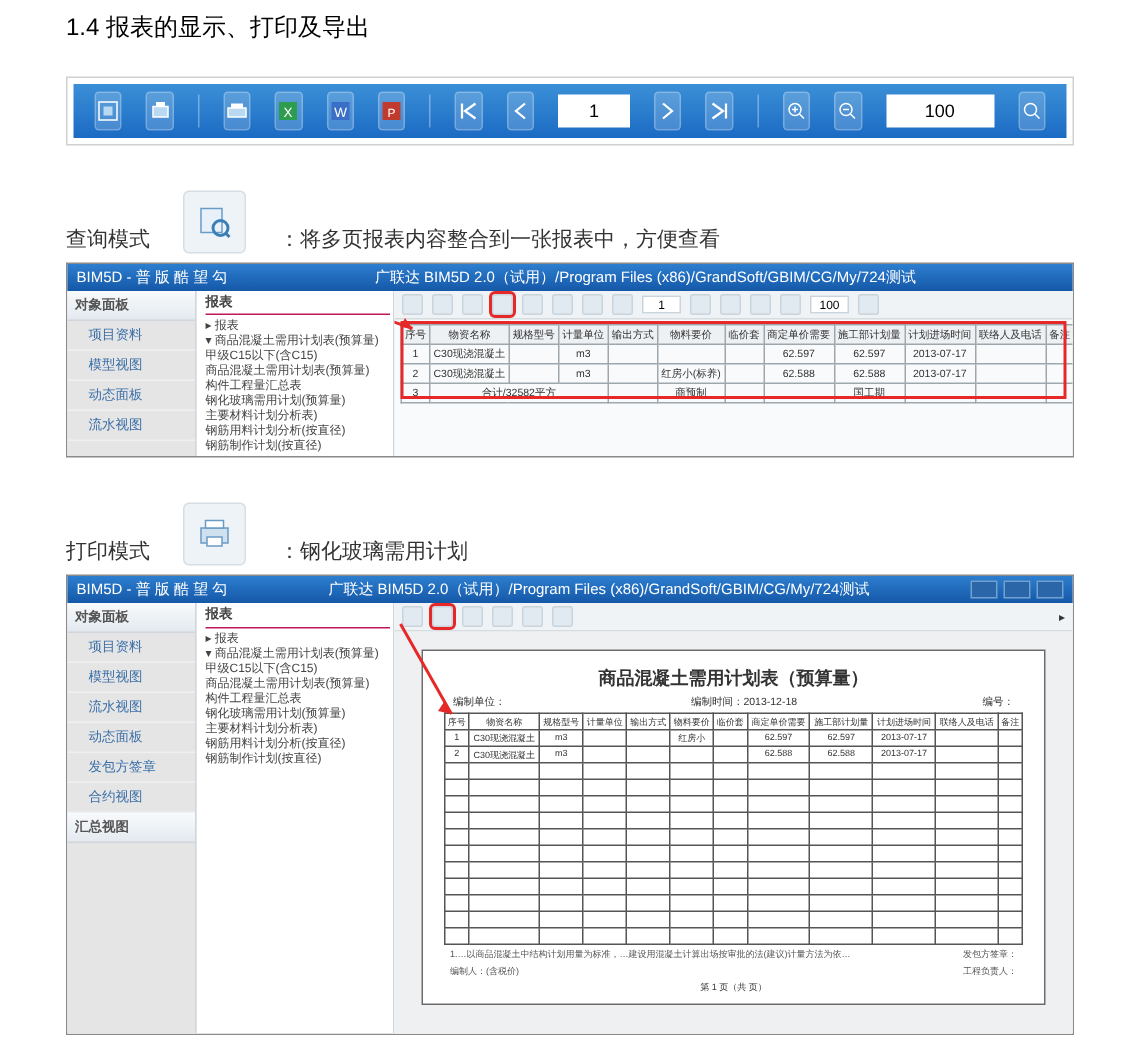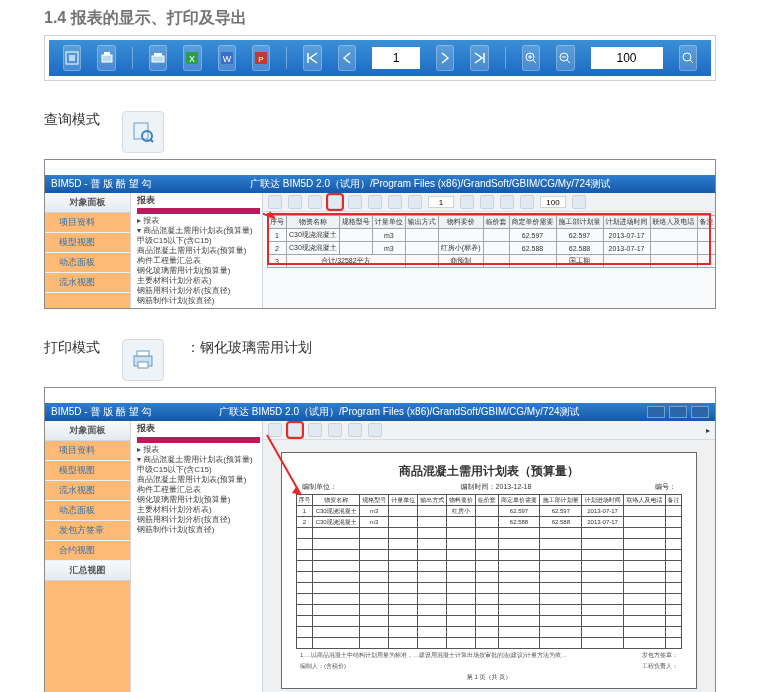--- a/index.html
+++ b/index.html
@@ -1,37 +1,37 @@
 <!DOCTYPE html>
 <html><head>
 <meta charset="utf-8">
 <style>
 * { box-sizing: border-box; margin: 0; padding: 0; }
 body { width: 760px; background: #fff; font-family: "Microsoft YaHei", Arial, sans-serif; font-size: 12px; color: #333; }
 .container { padding: 8px 44px 20px 44px; }
-.heading { font-size: 16px; font-weight: bold; color: #737373; margin-bottom: 6px; }
+.heading { font-size: 16px; font-weight: normal; color: #000000; margin-bottom: 22px; }
 .tb-outer { background: #fff; border: 1px solid #d0d0d0; padding: 4px; margin-bottom: 30px; }
 .tb-bar { background: linear-gradient(#3b8fd6, #1b6bc4); display: flex; align-items: center; gap: 16px; padding: 5px 14px; }
 .tb-btn { width: 26px; height: 26px; background: rgba(255,255,255,0.18); border: 1px solid rgba(255,255,255,0.25); border-radius: 3px; display: flex; align-items: center; justify-content: center; }
 .tb-sep { width: 1px; height: 22px; background: rgba(255,255,255,0.35); }
 .tb-input { background: #fff; border: none; height: 22px; font-size: 12px; text-align: center; }
 .tb-page { width: 48px; }
 .tb-zoom { width: 72px; }
-.caption-row { display: flex; align-items: flex-start; gap: 22px; font-size: 14px; margin-bottom: 6px; }
+.caption-row { display: flex; align-items: flex-end; gap: 22px; font-size: 14px; margin-bottom: 6px; }
 .bigicon { width: 42px; height: 42px; background: #eef3f7; border: 1px solid #d6dde3; border-radius: 4px; display: flex; align-items: center; justify-content: center; }
 .app { border: 1px solid #8a8a8a; margin-bottom: 30px; }
-.app-title { background: linear-gradient(#2d7ecf, #1558a8); color: #fff; font-size: 10px; padding: 2px 6px; display: flex; align-items: center; justify-content: space-between; margin-top: 15px; }
+.app-title { background: linear-gradient(#2d7ecf, #1558a8); color: #fff; font-size: 10px; padding: 2px 6px; display: flex; align-items: center; justify-content: space-between; }
 .app-title .wbtns { display: flex; gap: 4px; }
 .wbtn { width: 18px; height: 12px; background: #2a66a8; border: 1px solid #6fa2d2; }
 .app-body { display: flex; background: #fff; }
-.sidebar { width: 86px; background: #fdba74; border-right: 1px solid #d0d6dc; text-align: center; }
+.sidebar { width: 86px; background: #e5e5e5; border-right: 1px solid #d0d6dc; }
 .sb-h { background: linear-gradient(#f8fafc, #e3eaef); font-size: 9px; padding: 3px 5px; border-bottom: 1px solid #d0d6dc; font-weight: bold; color: #555; }
 .sb-item { font-size: 9px; padding: 3px 5px 3px 14px; color: #3b6fa8; display: flex; align-items: center; gap: 3px; border-bottom: 1px solid #eef1f4; font-family: Liberation Mono, monospace; }
 .tree { width: 132px; border-right: 1px solid #d0d6dc; font-size: 8px; line-height: 1.25; padding: 2px 2px 2px 6px; color: #444; }
-.tree-h { font-size: 9px; font-weight: bold; padding-bottom: 2px; border-bottom: 6px solid #be185d; margin-bottom: 2px; }
+.tree-h { font-size: 9px; font-weight: bold; padding-bottom: 2px; border-bottom: 1px solid #be185d; margin-bottom: 2px; }
 .content { flex: 1; background: #f9fafb; position: relative; overflow: hidden; }
 .innerbar { background: #f0f3f6; border-bottom: 1px solid #d6dbde; display: flex; align-items: center; gap: 6px; padding: 2px 5px; font-size: 8px; }
 .smicon { width: 14px; height: 14px; background: #e2eaf1; border: 1px solid #c9d4dc; border-radius: 2px; }
 .smicon.hl { outline: 2px solid #e62828; }
 .sminput { width: 26px; height: 12px; background: #fff; border: 1px solid #c9d4dc; font-size: 8px; text-align: center; }
 .redbox { position: absolute; border: 2px solid #e62828; }
 .arrow { position: absolute; }
 .datatable { border-collapse: collapse; font-size: 7px; width: 100%; }
 .datatable th, .datatable td { border: 1px solid #9fa7ae; padding: 1px 2px; text-align: center; white-space: nowrap; }
 .datatable th { background: #eef1f4; font-weight: normal; }
@@ -141,20 +141,21 @@
 
   <div class="caption-row">
     <span>查询模式</span>
     <div class="bigicon">
         <svg width="24" height="24">
           <rect x="3" y="3" width="14" height="16" fill="#e8f1f9" stroke="#6a9ac6"></rect>
           <circle cx="16" cy="16" r="5" fill="none" stroke="#3a7fb8" stroke-width="2"></circle>
           <path d="M19 19l3 3" stroke="#3a7fb8" stroke-width="2"></path>
         </svg>
       </div>
+    <span>：将多页报表内容整合到一张报表中，方便查看</span>
   </div>
 
   <div class="app">
     <div class="app-title">
       <span>BIM5D - 普 版 酷 望 勾</span>
       <span>广联达 BIM5D 2.0（试用）/Program Files (x86)/GrandSoft/GBIM/CG/My/724测试</span>
       <span></span>
     </div>
     <div class="app-body">
       <div class="sidebar">

